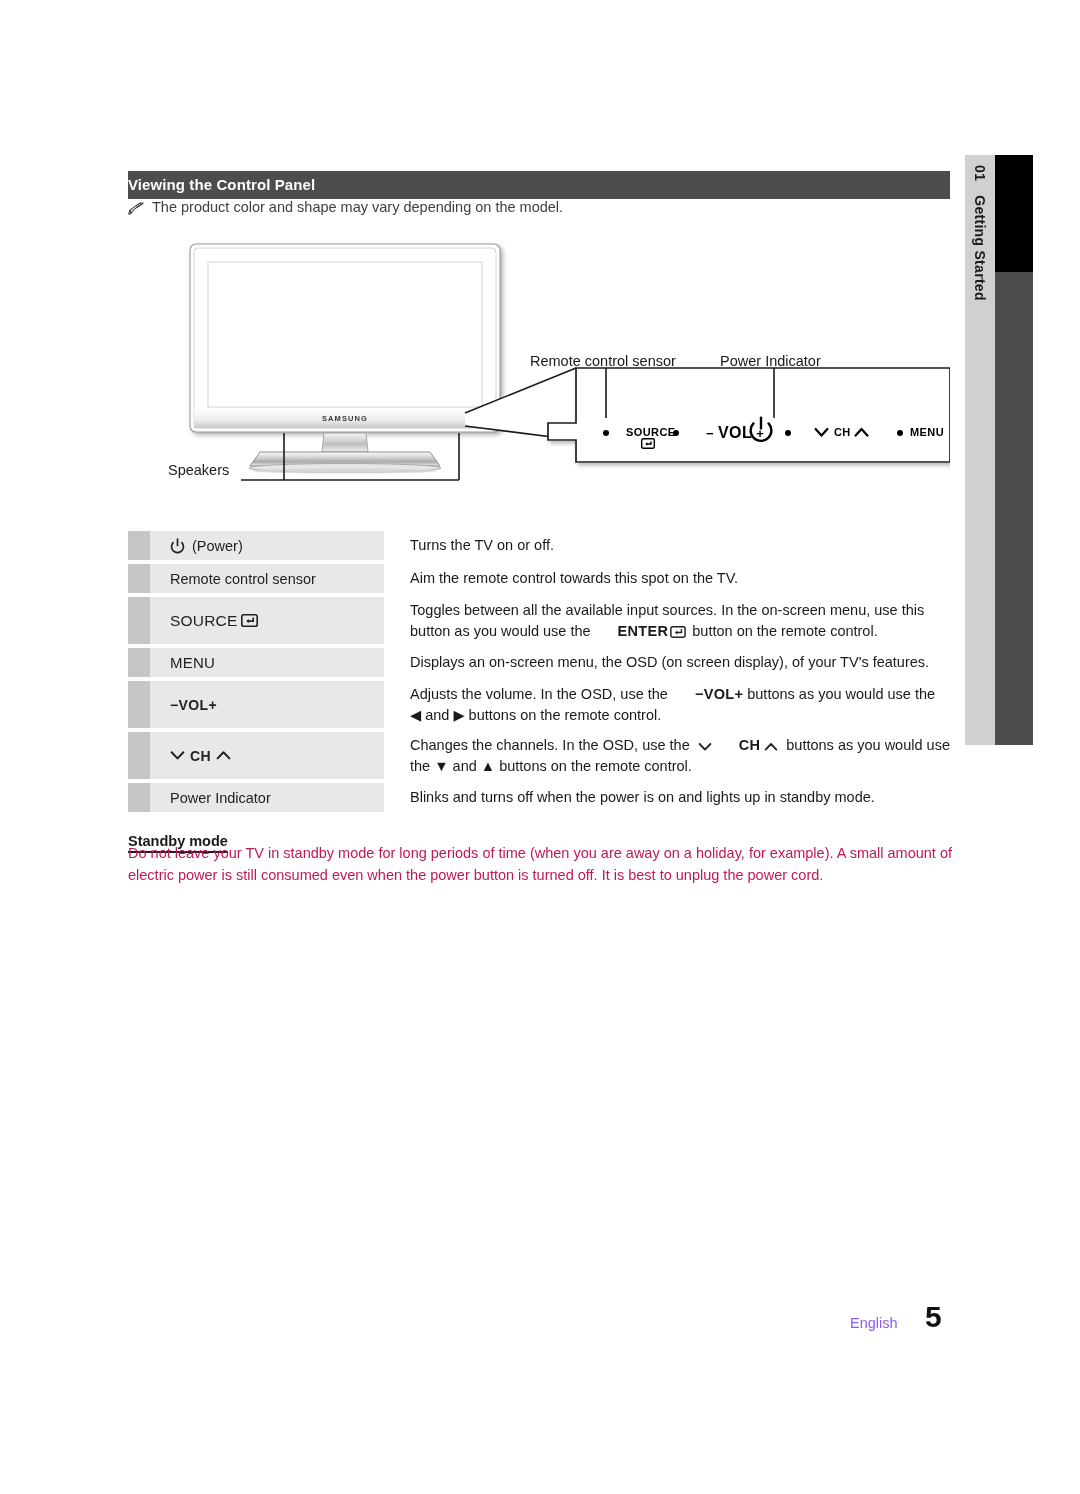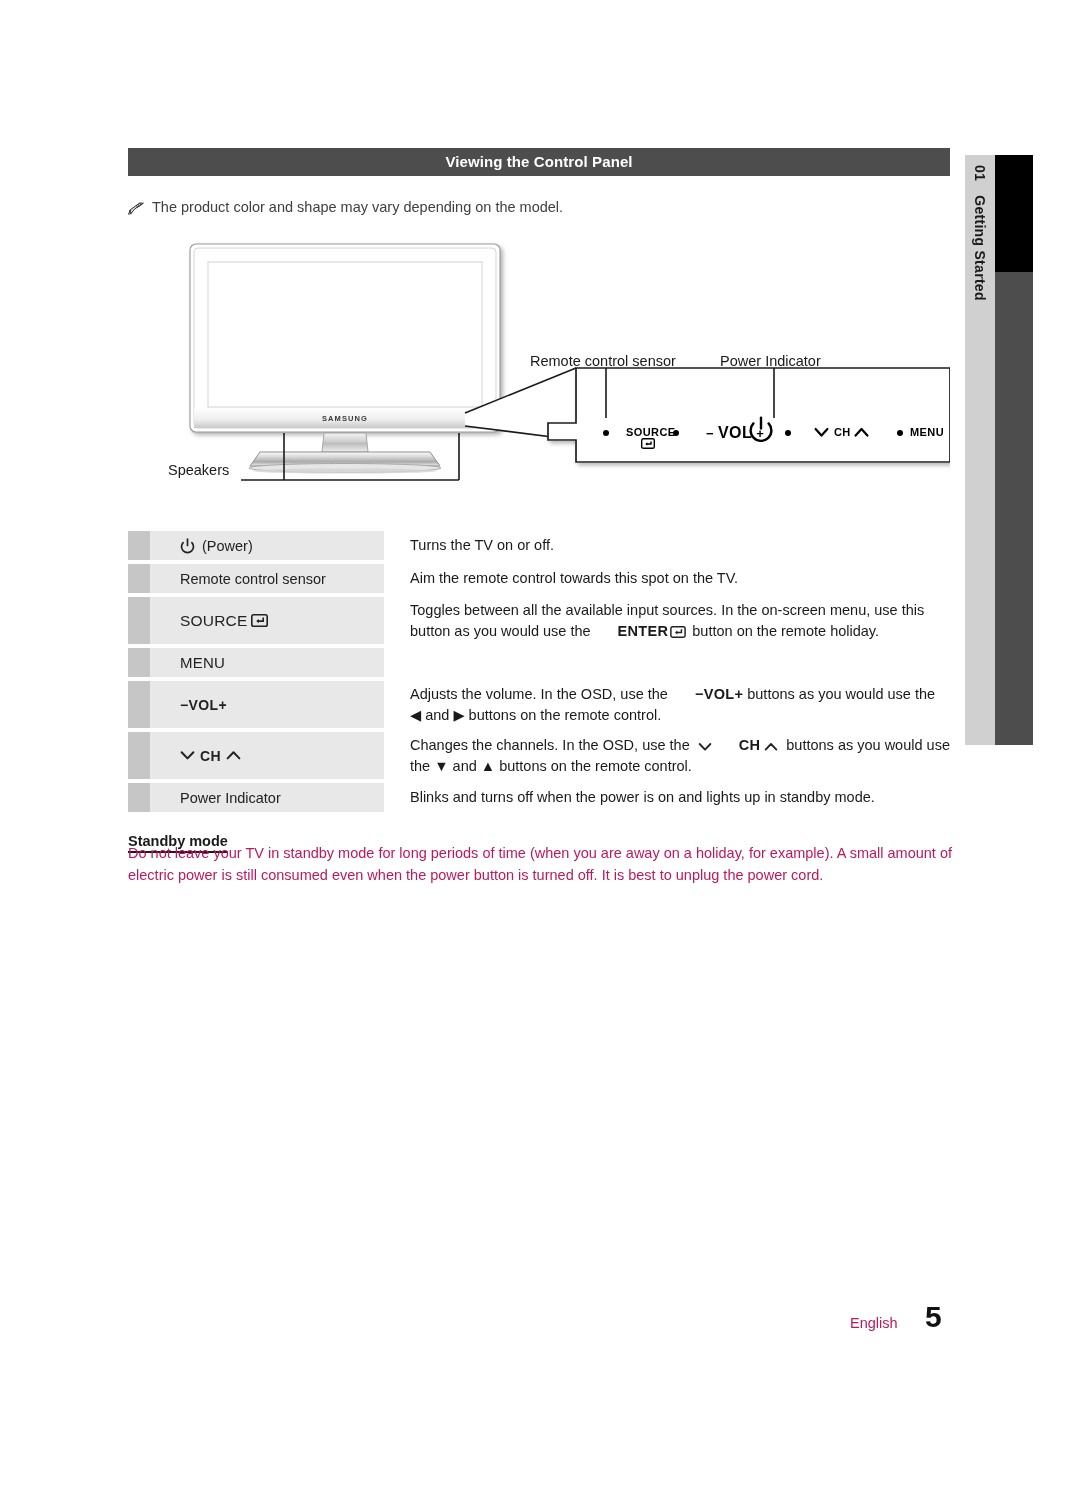--- a/index.html
+++ b/index.html
@@ -57,28 +57,27 @@
     top: 272px;
     width: 38px;
     height: 473px;
     background: #4d4d4d;
   }
 
   
   #section-title {
     position: absolute;
     left: 128px;
-    top: 148px;
+    top: 171px;
     width: 822px;
     height: 28px;
     background: #4d4d4d;
     color: #ffffff;
     font-size: 15px;
     font-weight: bold;
-    text-align: center;
     line-height: 28px;
     letter-spacing: .1px;
   }
 
   
   #note-line {
     position: absolute;
     left: 128px;
     top: 199px;
     font-size: 14.5px;
@@ -139,21 +138,21 @@
   }
   .tgutter {
     flex: 0 0 22px;
     background: #c6c6c6;
   }
   .tlabel {
     flex: 0 0 234px;
     background: #e8e8e8;
     display: flex;
     align-items: center;
-    padding-left: 30px;
+    padding-left: 20px;
     box-sizing: border-box;
     font-size: 14.5px;
     color: #222;
     min-height: 29px;
   }
   .tdesc {
     flex: 1 1 auto;
     padding-left: 26px;
     box-sizing: border-box;
     font-size: 14.5px;
@@ -193,21 +192,21 @@
     line-height: 1.5;
     color: #be185d;
   }
 
   
   #footer-lang {
     position: absolute;
     left: 850px;
     top: 1315px;
     font-size: 14.5px;
-    color: #be185d;
+    color: #8b5cf6;
   }
   #footer-page {
     position: absolute;
     left: 925px;
     top: 1300px;
     font-size: 30px;
     font-weight: bold;
     color: #111;
   }
 </style>
@@ -396,29 +395,32 @@
       </span>
     </div>
     <div class="tdesc">
       <div>
         <span>Toggles between all the available input sources. In the on-screen menu, use this button as you would use the </span><span class="inl-bold">ENTER</span><span class="inl" style="margin:0 2px;">
           <svg width="16" height="12" viewBox="0 0 17 13">
             <rect x="0.8" y="0.8" width="15.4" height="11.4" rx="1.8" fill="none" stroke="#222" stroke-width="1.6"></rect>
             <path d="M12.2 3.6 L12.2 7.1 L6.2 7.1" fill="none" stroke="#222" stroke-width="1.6"></path>
             <path d="M7.8 5 L5.2 7.1 L7.8 9.2 Z" fill="#222"></path>
           </svg>
-        </span><span> button on the remote holiday.</span>
+        </span><span> button on the remote control.</span>
       </div>
     </div>
   </div>
 
   <div class="trow">
     <div class="tgutter"></div>
     <div class="tlabel">
       <span class="lbl-menu">MENU</span>
+    </div>
+    <div class="tdesc">
+      <div>Displays an on-screen menu, the OSD (on screen display), of your TV's features.</div>
     </div>
   </div>
 
   <div class="trow row-tall">
     <div class="tgutter"></div>
     <div class="tlabel">
       <span class="lbl-bold">−VOL+</span>
     </div>
     <div class="tdesc">
       <div>

